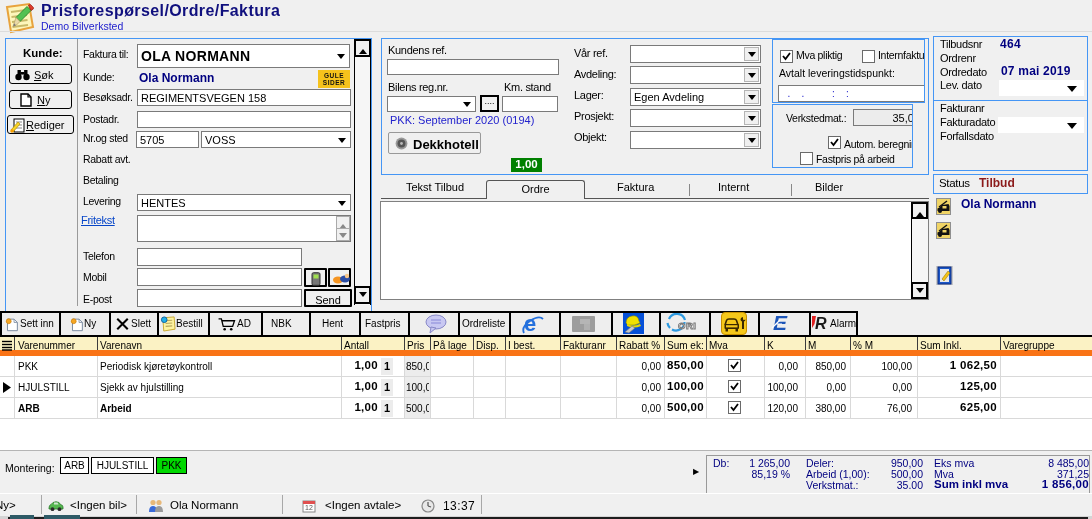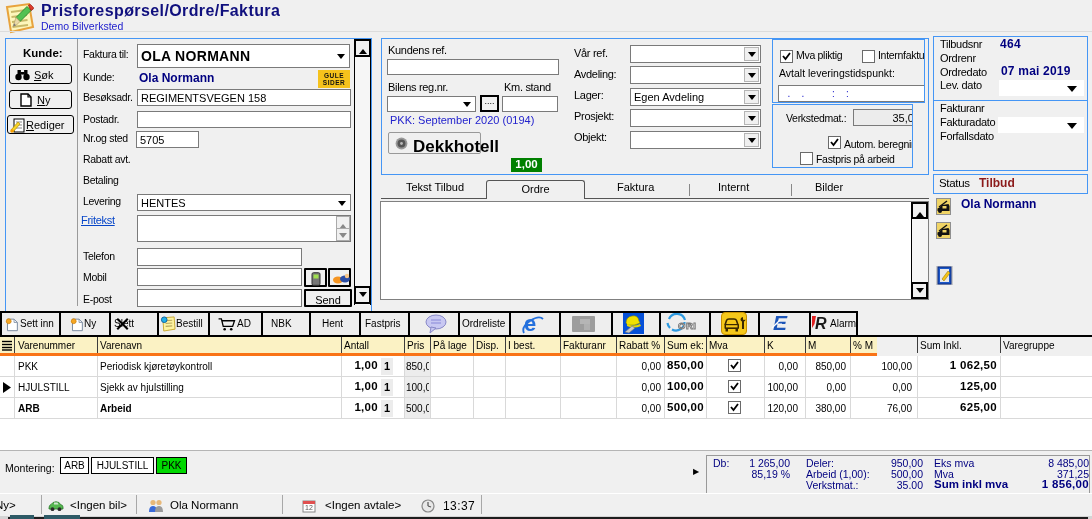--- a/index.html
+++ b/index.html
@@ -98,20 +98,24 @@
  </div>
  <div class="lbl" style="left:77px;top:32px">Kunde:</div>
  <div class="lbl b nav" style="left:133px;top:32px;font-size:12px;letter-spacing:0">Ola Normann</div>
  <div class="abs" style="left:312px;top:31px;width:32px;height:18px;background:#f5c21c;color:#111;
       font-size:6.5px;font-weight:bold;text-align:center;line-height:7px;padding-top:2px;letter-spacing:.5px">GULE<br>SIDER</div>
  <div class="in" style="left:131px;top:50px;width:214px;height:17px">REGIMENTSVEGEN 158</div>
  <div class="lbl" style="left:77px;top:52px">Besøksadr.</div>
  <div class="in" style="left:131px;top:72px;width:214px;height:17px"></div>
  <div class="lbl" style="left:77px;top:74px">Postadr.</div>
  <div class="in" style="left:130px;top:92px;width:63px;height:17px">5705</div>
+ <div class="combo noc" style="left:195px;top:92px;width:150px;height:17px">
+   <span class="tx">VOSS</span>
+      <span class="cbtn"></span>
+ </div>
  <div class="lbl" style="left:77px;top:93px">Nr.og sted</div>
  <div class="lbl" style="left:77px;top:114px">Rabatt avt.</div>
  <div class="lbl" style="left:77px;top:135px">Betaling</div>
  <div class="combo noc" style="left:131px;top:155px;width:214px;height:17px">
    <span class="tx">HENTES</span>
       <span class="cbtn"></span>
  </div>
  <div class="lbl" style="left:77px;top:156px">Levering</div>
  <div class="lbl" style="left:75px;top:175px;color:#0645c8;text-decoration:underline;font-size:11px">Fritekst</div>
  <div class="in" style="left:131px;top:176px;width:214px;height:27px">
@@ -162,21 +166,21 @@
   </div>
 <div class="abs" style="left:480px;top:95px;width:19px;height:17px;background:#f0f0f0;border:2px solid #000;font-size:9px;text-align:center;line-height:9px">....</div>
 <div class="in" style="left:502px;top:96px;width:56px;height:16px"></div>
 <div class="lbl" style="left:390px;top:114px;color:#2222cd;font-size:11px;letter-spacing:0">PKK: September 2020 (0194)</div>
 <div class="btn3" style="left:388px;top:132px;width:93px;height:22px;border-color:#999;border-radius:2px">
   <svg class="abs" style="left:6px;top:4px" width="13" height="13" viewBox="0 0 15 15">
     <circle cx="7.5" cy="7.5" r="6.8" fill="#999"></circle>
     <circle cx="7.5" cy="7.5" r="4.6" fill="#555"></circle>
     <circle cx="7.5" cy="7.5" r="1.6" fill="#bbb"></circle>
   </svg>
-  <span class="abs b" style="left:24px;top:4px;font-size:17px">Dekkhotell</span>
+  <span class="abs b" style="left:24px;top:4px;font-size:13px">Dekkhotell</span>
 </div>
 <div class="abs" style="left:511px;top:158px;width:31px;height:14px;background:#008000;color:#fff;font-weight:bold;font-size:11.5px;text-align:center;line-height:13px">1,00</div>
 <div class="lbl" style="left:574px;top:47px;font-size:11px">Vår ref.</div>
 <div class="combo" style="left:630px;top:45px;width:131px;height:18px">
     <span class="cbtn"></span>
   </div>
 <div class="lbl" style="left:574px;top:68px;font-size:11px">Avdeling:</div>
 <div class="combo" style="left:630px;top:66px;width:131px;height:18px">
     <span class="cbtn"></span>
   </div>
@@ -305,21 +309,21 @@
 <div class="tb" style="left:20px;top:318px">Sett inn</div>
 <svg class="abs" style="left:70px;top:317px" width="14" height="15" viewBox="0 0 17 17">
   <polygon points="3,2 11,2 15,6 15,16 3,16" fill="#fff" stroke="#7a8aa0" stroke-width="1.2"></polygon>
   <polyline points="11,2 11,6 15,6" fill="none" stroke="#7a8aa0"></polyline>
   <circle cx="4.5" cy="4.5" r="3" fill="#f5a623" stroke="#c87800" stroke-width=".8"></circle>
 </svg>
 <div class="tb" style="left:84px;top:318px">Ny</div>
 <svg class="abs" style="left:115px;top:317px" width="15" height="14" viewBox="0 0 16 16">
   <path d="M2,2 L14,14 M14,2 L2,14" stroke="#000" stroke-width="2.4"></path>
 </svg>
-<div class="tb" style="left:114px;top:318px">Slett</div>
+<div class="tb" style="left:131px;top:318px">Slett</div>
 <svg class="abs" style="left:160px;top:315px" width="16" height="17" viewBox="0 0 17 18">
   <polygon points="3,3 15,2 16,15 4,17" fill="#fdf3a0" stroke="#c8a830" stroke-width="1"></polygon>
   <line x1="6" y1="6" x2="13" y2="5.5" stroke="#b8a860" stroke-width="1.2"></line>
   <line x1="6" y1="9" x2="13" y2="8.5" stroke="#b8a860" stroke-width="1.2"></line>
   <line x1="6" y1="12" x2="13" y2="11.5" stroke="#b8a860" stroke-width="1.2"></line>
   <circle cx="4.5" cy="5" r="3" fill="#20b0e8" stroke="#1060a0"></circle>
 </svg>
 <div class="tb" style="left:176px;top:318px">Bestill</div>
 <svg class="abs" style="left:217px;top:317px" width="20" height="15" viewBox="0 0 20 16">
   <path d="M1,2 L4,2 L6,10 L16,10 L18,4 L5,4" fill="none" stroke="#000" stroke-width="1.4"></path>
@@ -373,21 +377,21 @@
 <svg class="abs" style="left:770px;top:312px" width="28" height="22" viewBox="0 0 28 22">
   <text x="3" y="18" font-size="21" font-weight="bold" font-style="italic" fill="#1c55b8" font-family="Liberation Sans">E</text>
   <path d="M2,16 L10,8 M6,12 L12,12" stroke="#fff" stroke-width="1.2"></path>
 </svg>
 <svg class="abs" style="left:812px;top:315px" width="16" height="16" viewBox="0 0 16 16">
   <polygon points="0,1 4,1 2.5,9 0,13" fill="#e02020"></polygon>
   <text x="3" y="14" font-size="16" font-weight="bold" font-style="italic" fill="#1a1a1a" font-family="Liberation Sans">R</text>
 </svg>
 <div class="tb" style="left:830px;top:318px">Alarm</div>
 
-<div class="abs" style="left:0;top:337px;width:877px;height:19px;background:#fbf2c4;border-bottom:3px solid #f97316">
+<div class="abs" style="left:0;top:337px;width:1092px;height:19px;background:#fbf2c4;border-bottom:6px solid #f97316">
   <svg class="abs" style="left:2px;top:3px" width="10" height="11" viewBox="0 0 10 11">
     <line x1="0" y1="1.5" x2="10" y2="1.5" stroke="#000" stroke-width="1.4"></line>
     <line x1="0" y1="4.5" x2="10" y2="4.5" stroke="#000" stroke-width="1.4"></line>
     <line x1="0" y1="7.5" x2="10" y2="7.5" stroke="#000" stroke-width="1.4"></line>
     <line x1="0" y1="10" x2="10" y2="10" stroke="#000" stroke-width="1.4"></line>
   </svg>
   <div class="tsep" style="left:14px"></div>
     <div class="th" style="left:18px">Varenummer</div>
   <div class="tsep" style="left:97px"></div>
     <div class="th" style="left:100px">Varenavn</div>

